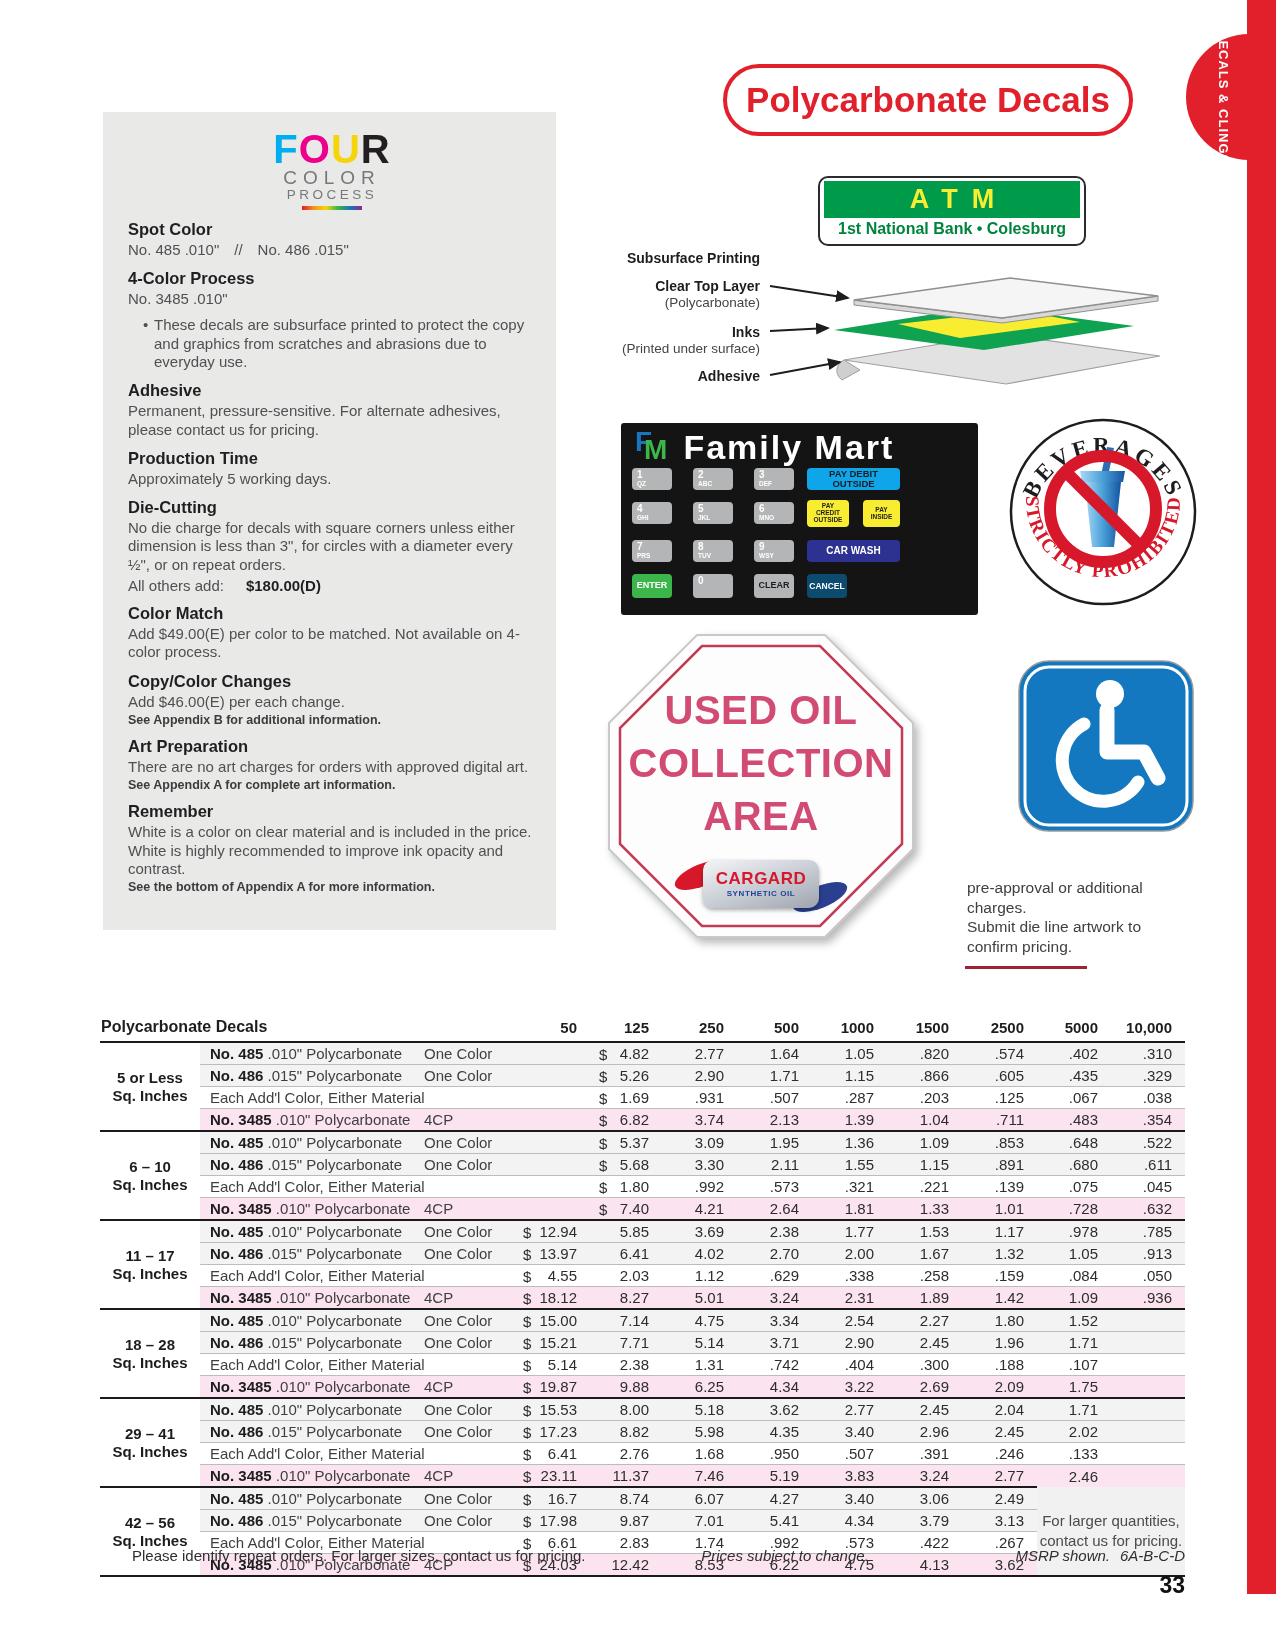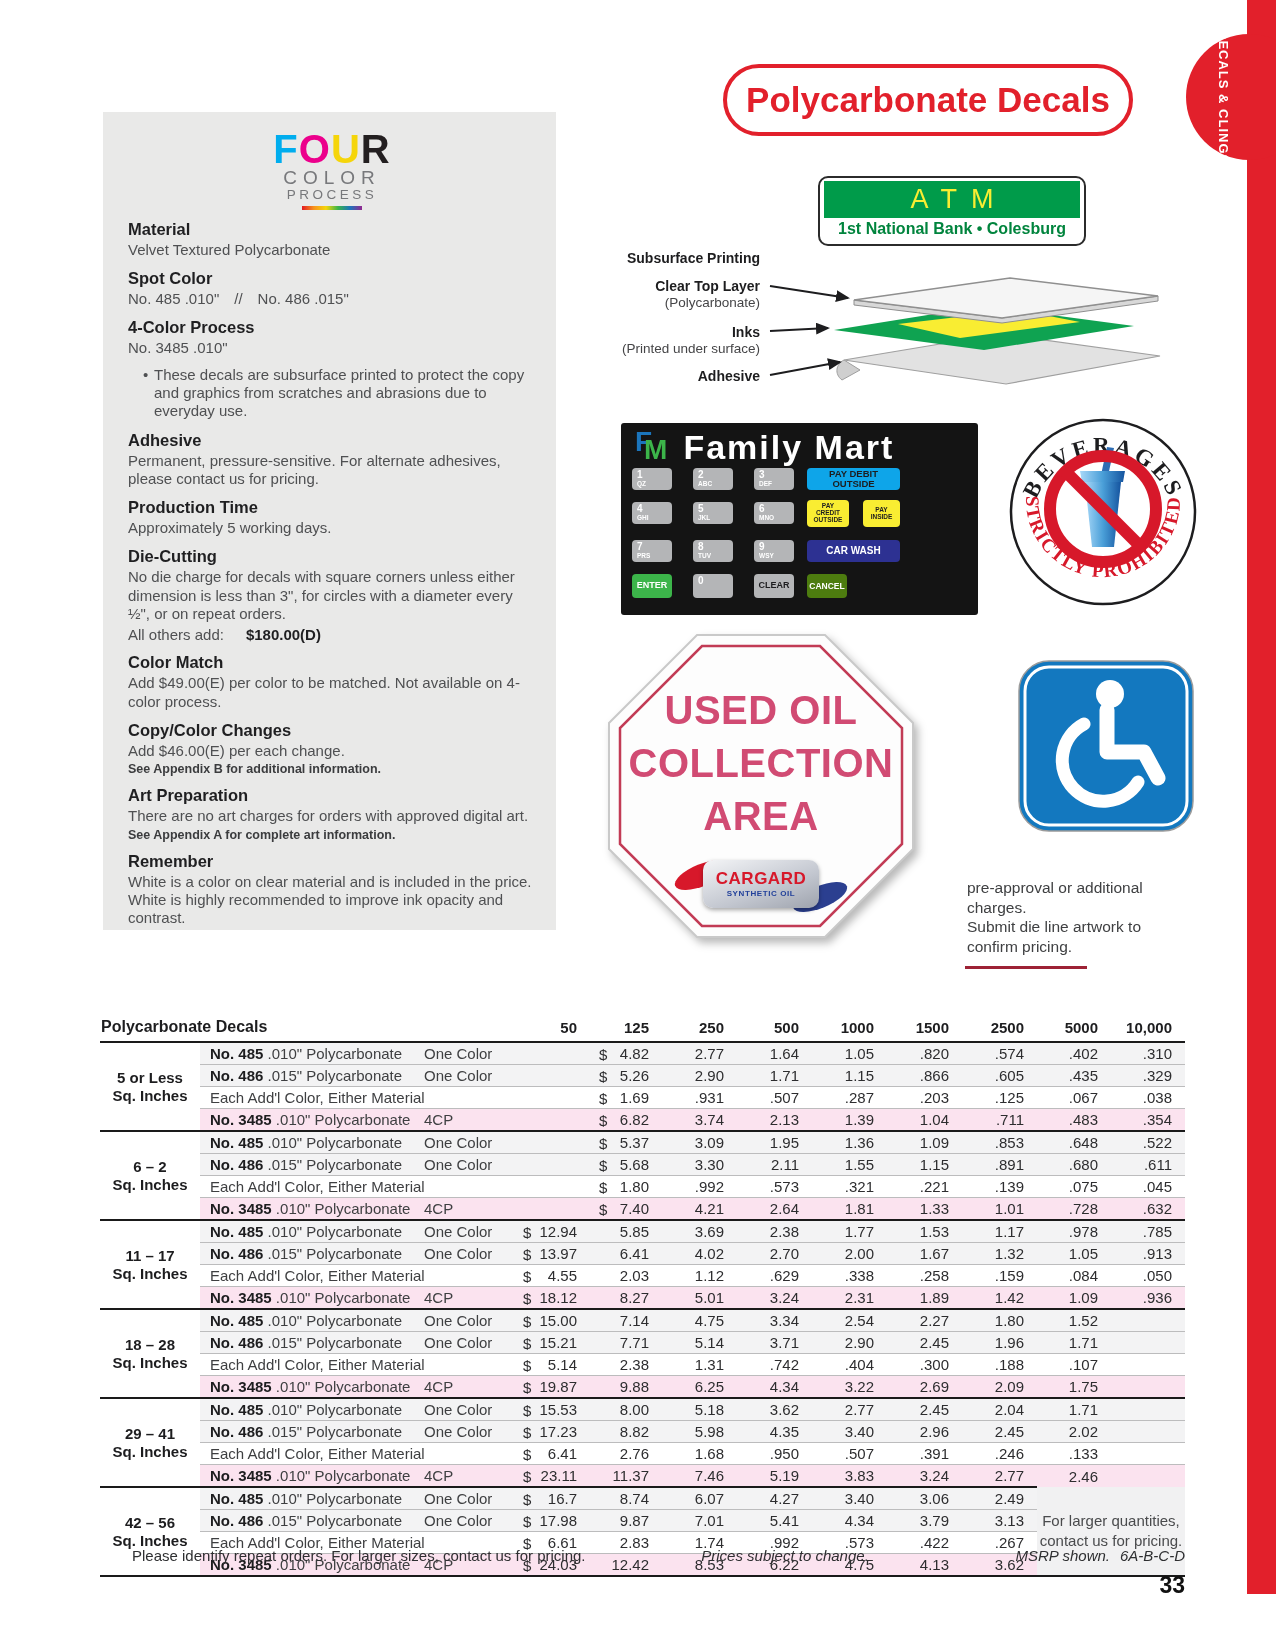--- a/index.html
+++ b/index.html
@@ -34,21 +34,21 @@
   .bullet{margin:8px 0 0 15px;padding-left:11px;position:relative;font-size:15px;line-height:1.22;color:#4f5052;}
   .bullet::before{content:"\2022";position:absolute;left:0;top:0;color:#4f5052;}
   .addon{margin-top:3px;font-size:15px;color:#4f5052;}
   .addon b{margin-left:22px;color:#1f1f21;font-weight:800;}
   .small-note{margin-top:2px;font-size:12.5px;font-weight:700;color:#3b3c3e;}
 
   
   .atm{position:absolute;left:818px;top:176px;width:268px;height:70px;border:2px solid #2b2b2b;
        border-radius:10px;background:#fff;box-sizing:border-box;padding:3px 4px;}
   .atm-green{height:37px;background:#009b4a;display:flex;align-items:center;justify-content:center;}
-  .atm-green span{color:#f9ed32;font-size:27px;font-weight:400;letter-spacing:14px;padding-left:14px;}
+  .atm-green span{color:#f9ed32;font-size:27px;font-weight:700;letter-spacing:14px;padding-left:14px;}
   .atm-bank{margin-top:2px;text-align:center;color:#00843d;font-size:16px;font-weight:800;}
 
   
   .dg-label{position:absolute;left:560px;width:200px;text-align:right;}
   .dg-b{font-size:14px;font-weight:800;color:#1d1d1f;}
   .dg-s{font-size:13.5px;color:#454547;}
   .dg-svg{position:absolute;left:768px;top:262px;}
 
   
   .fm{position:absolute;left:621px;top:423px;width:357px;height:192px;background:#141414;border-radius:3px;}
@@ -62,21 +62,21 @@
   .fm-key .letters{display:block;font-size:6.5px;font-weight:700;color:#fff;margin-top:1px;}
   .fm-btn{position:absolute;box-sizing:border-box;display:flex;flex-direction:column;align-items:center;justify-content:center;
           border-radius:4px;text-align:center;line-height:1.05;}
   .fm-debit{left:186px;top:45px;width:93px;height:22px;background:#0ea5e9;color:#1d1d1f;font-size:9.5px;font-weight:800;}
   .fm-credit{left:186px;top:77px;width:42px;height:27px;background:#f9ed32;color:#1d1d1f;font-size:6.5px;font-weight:800;}
   .fm-inside{left:242px;top:77px;width:37px;height:27px;background:#f9ed32;color:#1d1d1f;font-size:6.5px;font-weight:800;}
   .fm-carwash{left:186px;top:117px;width:93px;height:22px;background:#2d3192;color:#fff;font-size:10px;font-weight:700;}
   .fm-enter{left:11px;top:151px;width:40px;height:24px;background:#3cb54a;color:#fff;font-size:9px;font-weight:800;}
   .fm-zero{left:72px;top:151px;width:40px;height:24px;}
   .fm-clear{left:133px;top:151px;width:40px;height:24px;background:#b4b5b7;color:#1d1d1f;font-size:9px;font-weight:800;}
-  .fm-cancel{left:186px;top:151px;width:40px;height:24px;background:#4d7c0f;color:#fff;font-size:8.5px;font-weight:800;}
+  .fm-cancel{left:186px;top:151px;width:40px;height:24px;background:#0c4a6e;color:#fff;font-size:8.5px;font-weight:800;}
 
   
   .bev{position:absolute;left:1008px;top:414px;}
   .bev text{font-family:"Liberation Serif",serif;font-weight:700;}
 
   
   .oct{position:absolute;left:606px;top:632px;width:310px;height:308px;}
   .oct svg{position:absolute;left:0;top:0;filter:drop-shadow(4px 5px 4px rgba(0,0,0,.28));}
   .oct-text{position:absolute;left:0;right:0;top:52px;text-align:center;color:#d14b73;font-weight:800;}
   .oct-text div{font-size:40px;line-height:53px;letter-spacing:.5px;}
@@ -142,24 +142,20 @@
   <div class="panel">
     <div class="fourlogo">
       <div class="four">
         <span class="c">F</span><span class="m">O</span><span class="y">U</span><span class="k">R</span>
       </div>
       <div class="fl2">COLOR</div>
       <div class="fl3">PROCESS</div>
       <div class="rainbow"></div>
     </div>
     <div id="info-sections">
-        <div class="sec">
-          <h4>Material</h4>
-          <p>Velvet Textured Polycarbonate</p>
-        </div>
         <div class="sec">
           <h4>Spot Color</h4>
           <p>No. 485 .010"  //  No. 486 .015"</p>
         </div>
         <div class="sec">
           <h4>4-Color Process</h4>
           <p>No. 3485 .010"</p>
           <div class="bullet">These decals are subsurface printed to protect the copy and graphics from scratches and abrasions due to everyday use.</div>
         </div>
         <div class="sec">
@@ -439,21 +435,21 @@
             <td class="price">3.74</td>
             <td class="price">2.13</td>
             <td class="price">1.39</td>
             <td class="price">1.04</td>
             <td class="price">.711</td>
             <td class="price">.483</td>
             <td class="price">.354</td>
           </tr>
           <tr class="shade gstart">
             <td class="group" rowspan="4">
-              <div>6 – 2</div>
+              <div>6 – 10</div>
               <div>Sq. Inches</div>
             </td>
             <td class="prod"><b>No. 485</b> .010" Polycarbonate</td>
             <td class="color">One Color</td>
             <td class="price"></td>
             <td class="price"><span class="cur">$</span>5.37</td>
             <td class="price">3.09</td>
             <td class="price">1.95</td>
             <td class="price">1.36</td>
             <td class="price">1.09</td>

